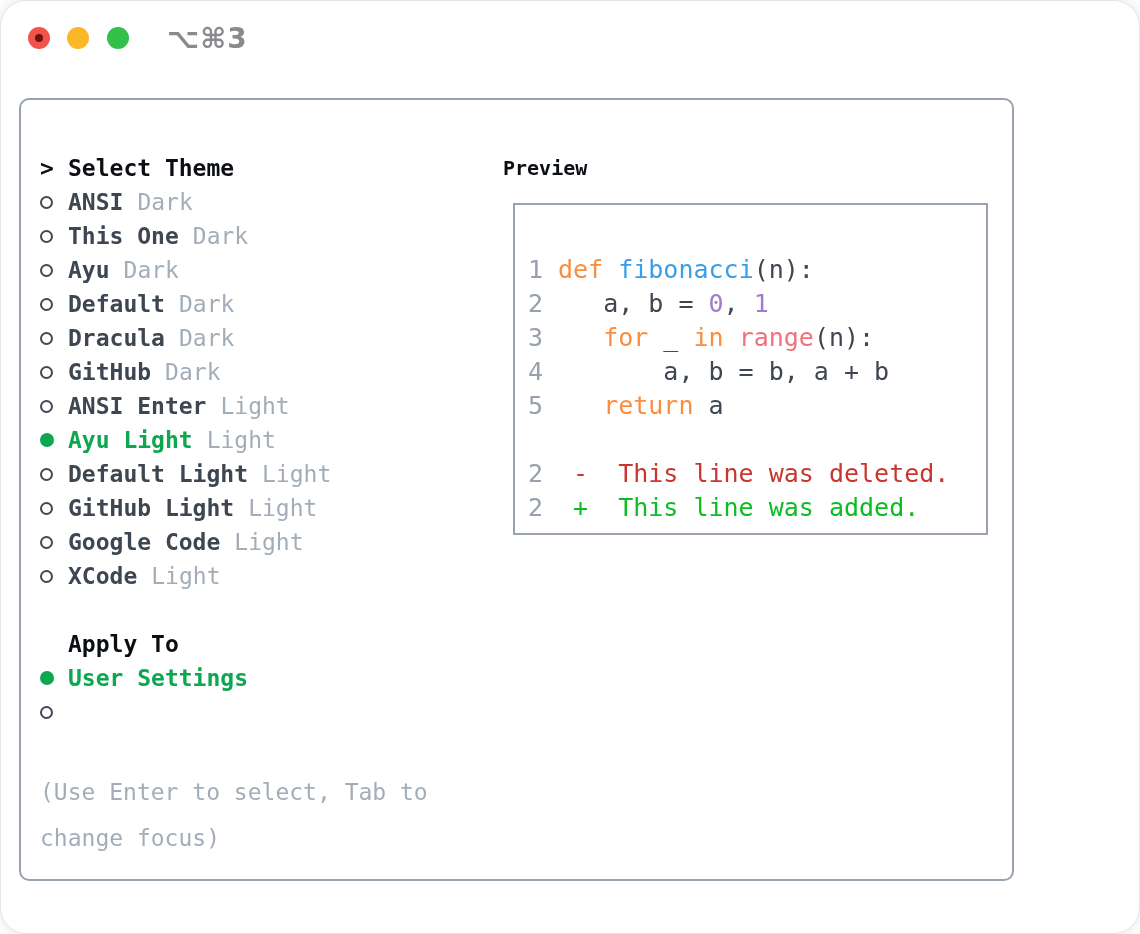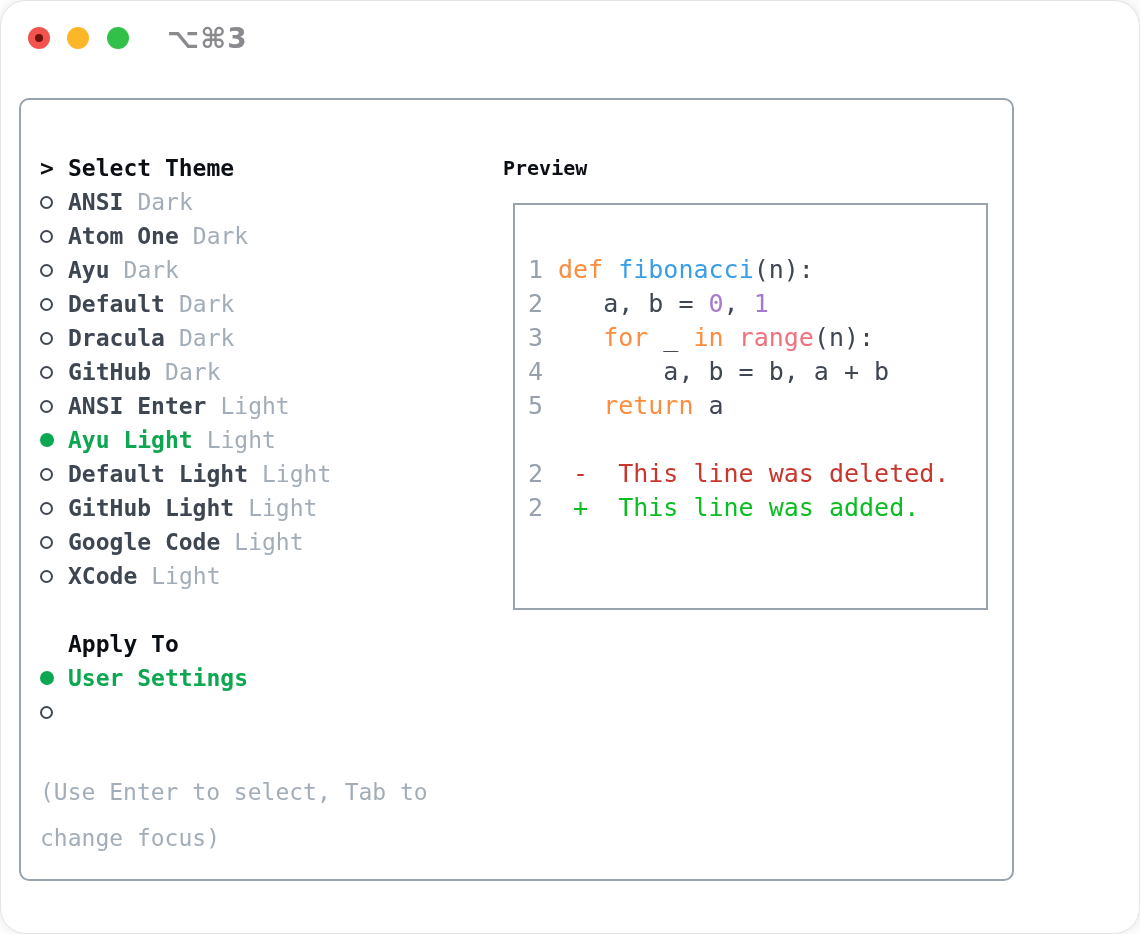--- a/index.html
+++ b/index.html
@@ -30,21 +30,21 @@
   .fill   { width:14px; height:14px; background:var(--accent-green); border-radius:50%; }
   .title  { font-weight:bold; color:var(--title-dark); }
   .name   { color:var(--text-dark); white-space:pre;font-weight:bold; }
   .name.selected { color:var(--accent-green); }
   .tag    { color:var(--muted-gray); margin-left:14px; }
   .spacer { height:34px; }
   .help   { margin-top:40px; width:420px; font-size:23px; line-height:46px; color:var(--muted-gray); }
   
   .preview-title { position:absolute; left:482px; top:51px; height:34px; display:flex; align-items:center;
                    font-size:20px; font-weight:bold; color:var(--title-dark); }
-  .preview-box { position:absolute; left:492px; top:103px; width:475px; height:407px;
+  .preview-box { position:absolute; left:492px; top:103px; width:475px; height:332px;
                  border:2px solid var(--border-gray); background:#fff; overflow:hidden;
                  padding:48px 0 0 13px; }
   .cline { height:34px; font-size:25px; line-height:34px; white-space:pre; color:var(--code-plain); }
   .ln { display:inline-block; width:30px; color:var(--linenum-gray); }
   .blank-line { height:34px; }
   .tok-plain    { color:var(--code-plain); }
   .tok-keyword  { color:var(--syn-keyword); }
   .tok-function { color:var(--syn-function); }
   .tok-number   { color:var(--syn-number); }
   .tok-builtin  { color:var(--syn-builtin); }
@@ -76,21 +76,21 @@
             <span class="marker">
               <span class="ring"></span>
             </span>
             <span class="name">ANSI</span>
             <span class="tag">Dark</span>
           </div>
           <div class="row">
             <span class="marker">
               <span class="ring"></span>
             </span>
-            <span class="name">Atom One</span>
+            <span class="name">This One</span>
             <span class="tag">Dark</span>
           </div>
           <div class="row">
             <span class="marker">
               <span class="ring"></span>
             </span>
             <span class="name">Ayu</span>
             <span class="tag">Dark</span>
           </div>
           <div class="row">

